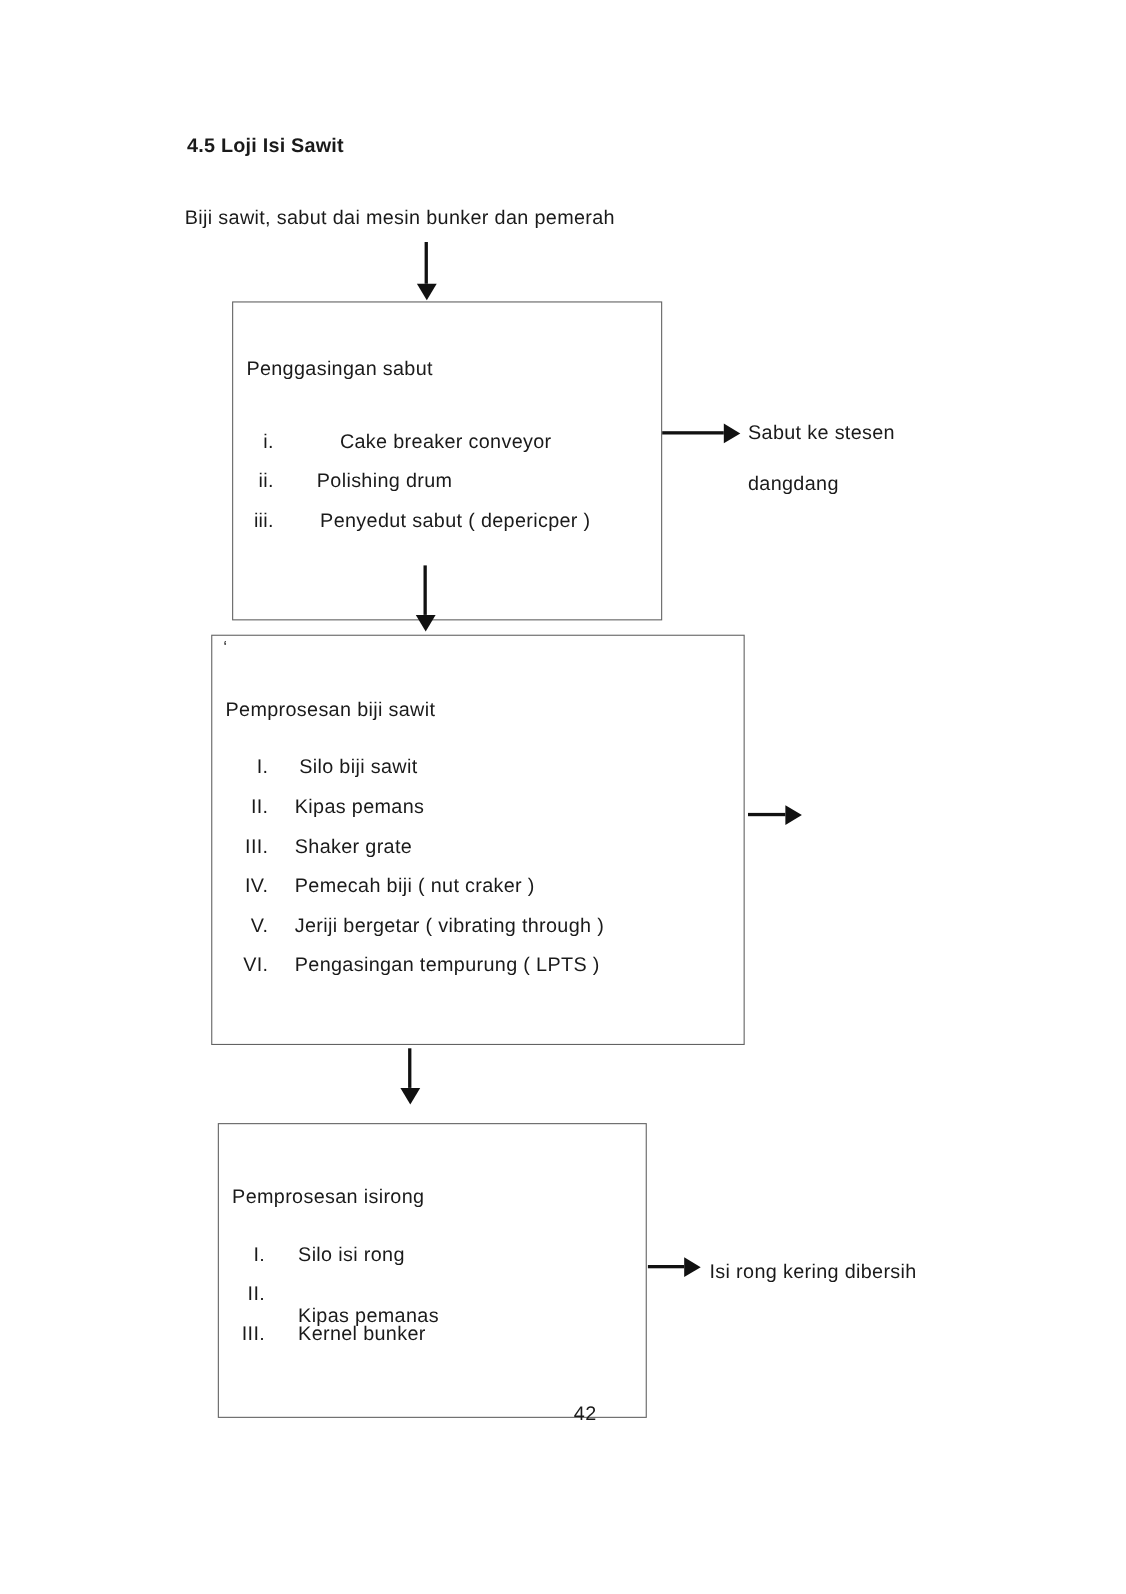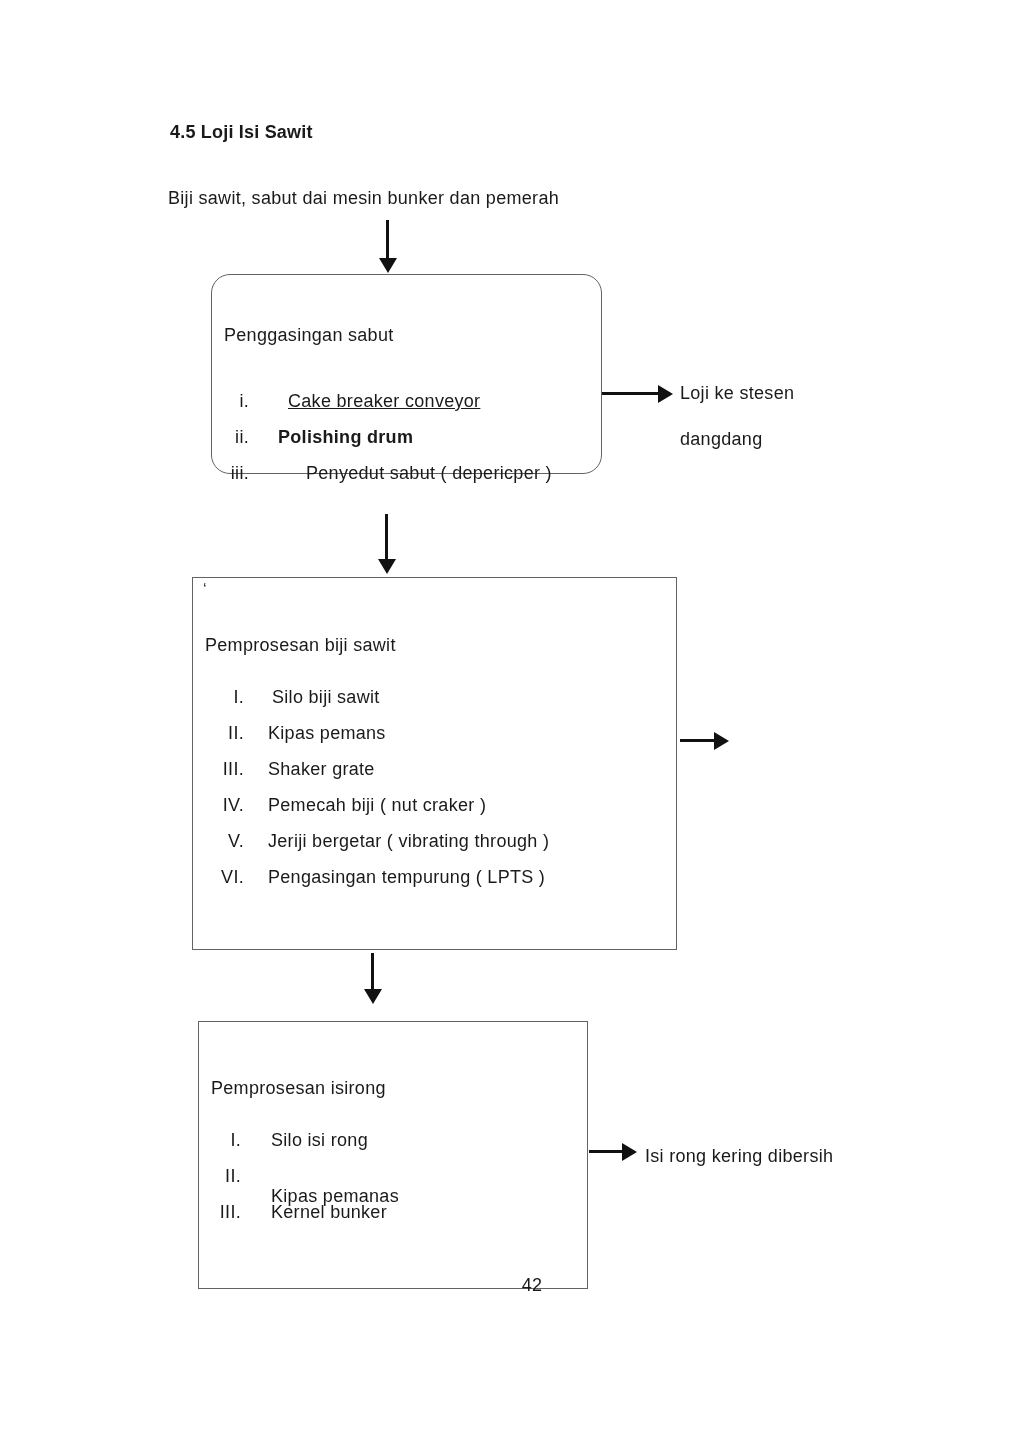--- a/index.html
+++ b/index.html
@@ -69,41 +69,41 @@
 <body>
 
 <div class="page">
 
   <div class="abs heading" style="left:170px; top:122px;">4.5 Loji Isi Sawit</div>
 
   <div class="abs" style="left:168px; top:188px; white-space:nowrap;">Biji sawit, sabut dai mesin bunker dan pemerah</div>
 
   <div class="varrow" style="left:386px; top:220px; height:38px;"></div>
 
-  <div class="flowbox" style="left:211px; top:274px; width:391px; height:200px;border-radius:19px;">
+  <div class="flowbox" style="left:211px; top:274px; width:391px; height:290px;">
     <div class="box-title" style="left:12px; top:50px;">Penggasingan sabut</div>
     <div class="numlist" style="top:108px;">
       <div class="numrow">
         <span class="num" style="width:37px;">i.</span>
-        <span class="itext" style="margin-left:39px;text-decoration:underline;">Cake breaker conveyor</span>
+        <span class="itext" style="margin-left:60px;">Cake breaker conveyor</span>
       </div>
       <div class="numrow">
         <span class="num" style="width:37px;">ii.</span>
-        <span class="itext" style="margin-left:29px;font-weight:bold;">Polishing drum</span>
+        <span class="itext" style="margin-left:39px;">Polishing drum</span>
       </div>
       <div class="numrow">
         <span class="num" style="width:37px;">iii.</span>
-        <span class="itext" style="margin-left:57px;">Penyedut sabut ( depericper )</span>
+        <span class="itext" style="margin-left:42px;">Penyedut sabut ( depericper )</span>
       </div>
     </div>
   </div>
 
   <div class="harrow" style="left:602px; top:392px; width:56px;"></div>
   <div class="side-note" style="left:680px; top:370px; line-height:46px;">
-    <div>Loji ke stesen</div>
+    <div>Sabut ke stesen</div>
     <div>dangdang</div>
   </div>
 
   <div class="varrow" style="left:385px; top:514px; height:45px;"></div>
 
   <div class="flowbox" style="left:192px; top:577px; width:485px; height:373px;">
     <div class="stray-mark" style="left:10px; top:3px;">‘</div>
     <div class="box-title" style="left:12px; top:57px;">Pemprosesan biji sawit</div>
     <div class="numlist" style="top:101px;">
       <div class="numrow">

